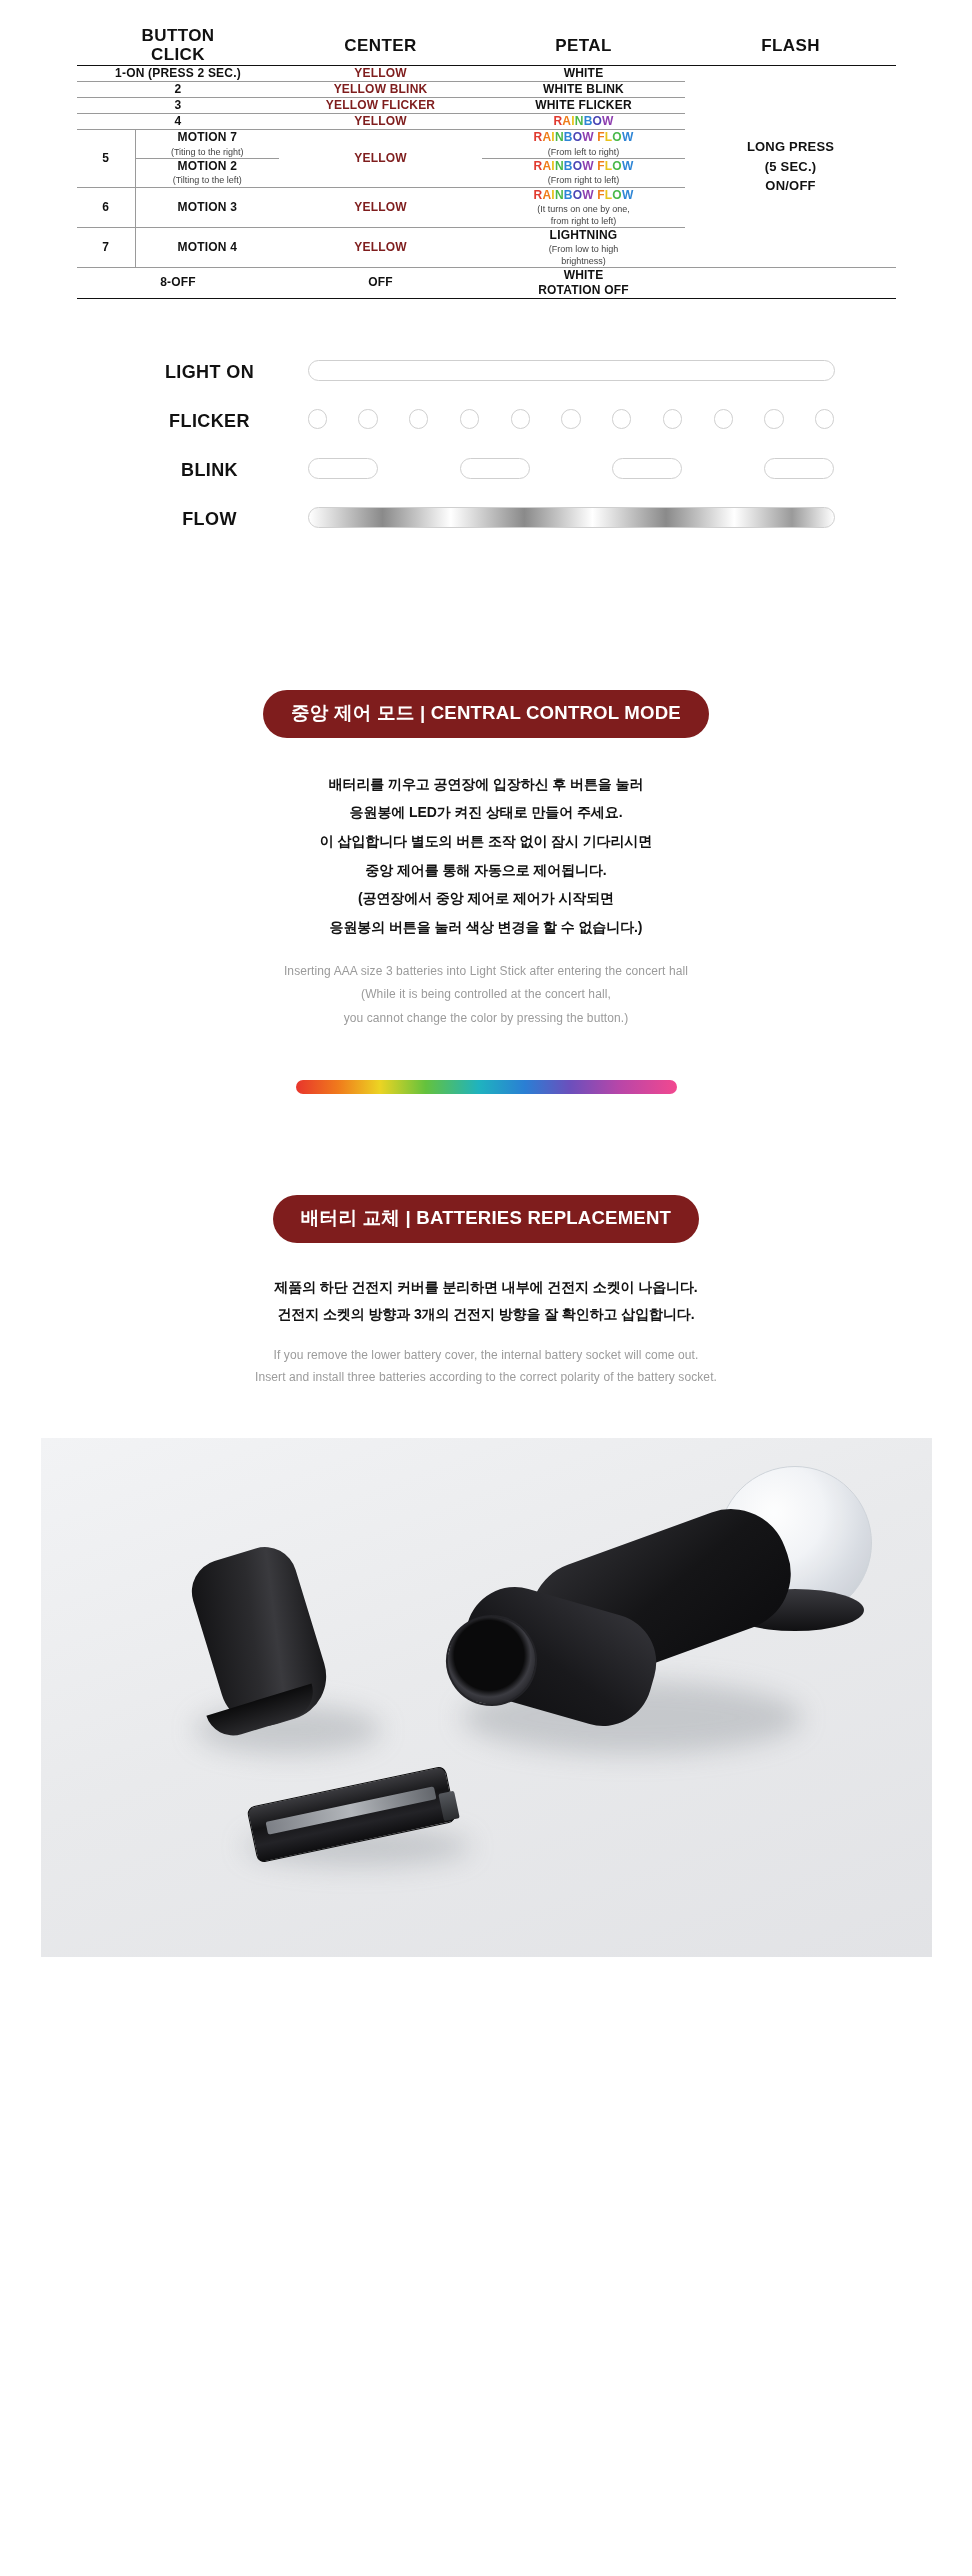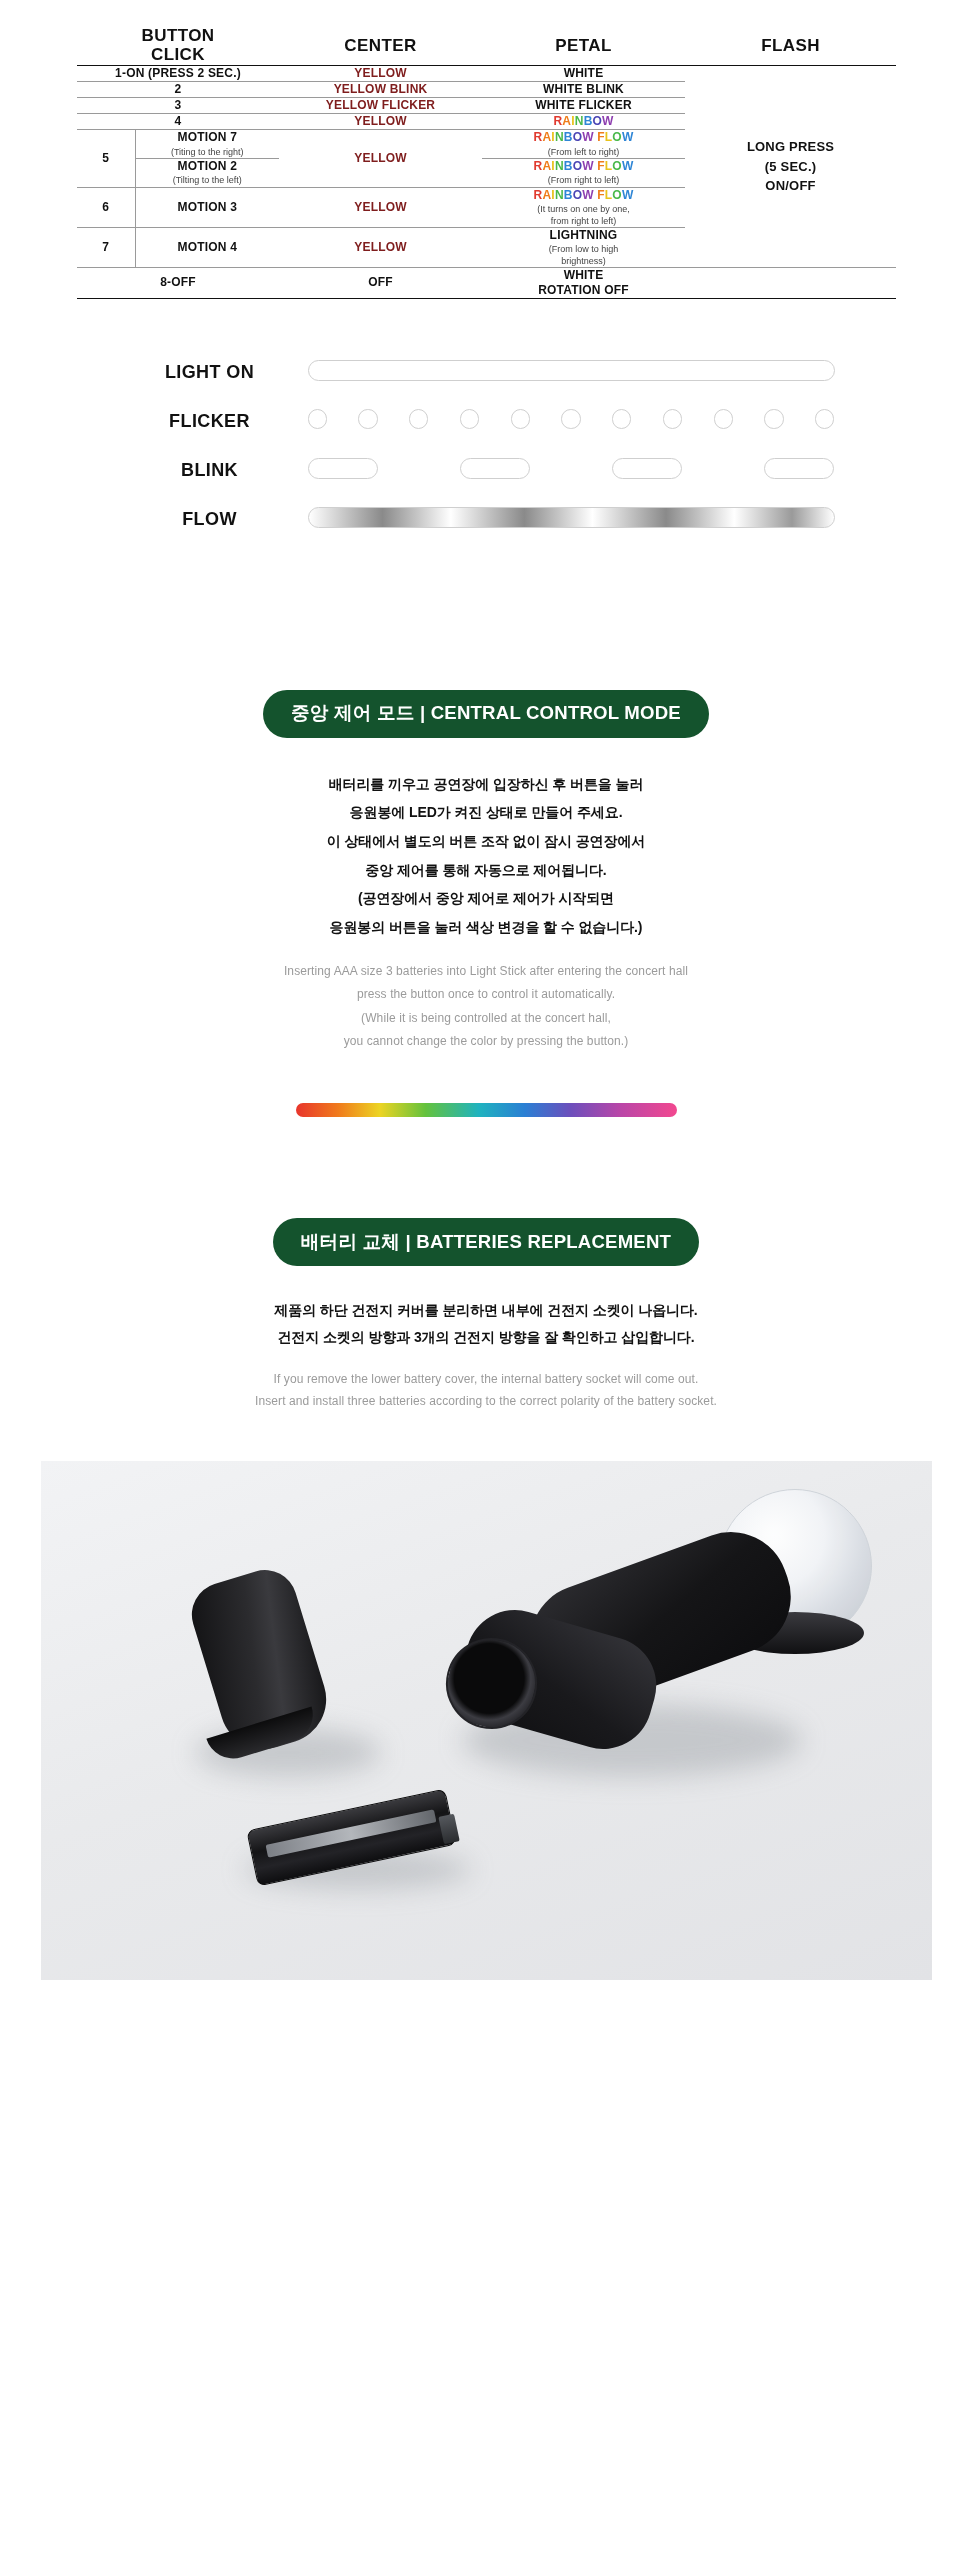--- a/index.html
+++ b/index.html
@@ -126,21 +126,21 @@
   .flow-bar {
     height: 21px; border-radius: 11.3px;
     border: 1.2px solid #cfcfcf;
     background: linear-gradient(90deg,#ffffff 0%, #8a8a8a 14%, #ffffff 27%, #8a8a8a 41%, #ffffff 54%, #8a8a8a 68%, #ffffff 81%, #9a9a9a 92%, #ffffff 100%);
   }
 
   
   .section { text-align: center; }
   .pill-title {
     display: inline-block;
-    background: #14532d;
+    background: #7f1d1d;
     color: #fff;
     border-radius: 810px;
     font-size: 18.6px;
     font-weight: bold;
     letter-spacing: 0.2px;
     padding: 10.5px 27.6px 11.3px 27.6px;
   }
   .ko-body {
     font-size: 14px;
     font-weight: bold;
@@ -419,28 +419,27 @@
       <div class="flow-bar"></div>
     </div>
   </div>
 </div>
 
 <div class="section sec-central">
   <div class="pill-title">중앙 제어 모드 | CENTRAL CONTROL MODE</div>
   <div class="ko-body" id="central-ko">
       <div>배터리를 끼우고 공연장에 입장하신 후 버튼을 눌러</div>
       <div>응원봉에 LED가 켜진 상태로 만들어 주세요.</div>
-      <div>이 상태에서 별도의 버튼 조작 없이 잠시 공연장에서</div>
+      <div>이 삽입합니다 별도의 버튼 조작 없이 잠시 기다리시면</div>
       <div>중앙 제어를 통해 자동으로 제어됩니다.</div>
       <div>(공연장에서 중앙 제어로 제어가 시작되면</div>
       <div>응원봉의 버튼을 눌러 색상 변경을 할 수 없습니다.)</div>
     </div>
   <div class="en-body" id="central-en">
       <div>Inserting AAA size 3 batteries into Light Stick after entering the concert hall</div>
-      <div>press the button once to control it automatically.</div>
       <div>(While it is being controlled at the concert hall,</div>
       <div>you cannot change the color by pressing the button.)</div>
     </div>
   <div class="rainbow-bar"></div>
 </div>
 
 <div class="section sec-battery">
   <div class="pill-title">배터리 교체 | BATTERIES REPLACEMENT</div>
   <div class="ko-body" id="battery-ko">
       <div>제품의 하단 건전지 커버를 분리하면 내부에 건전지 소켓이 나옵니다.</div>

